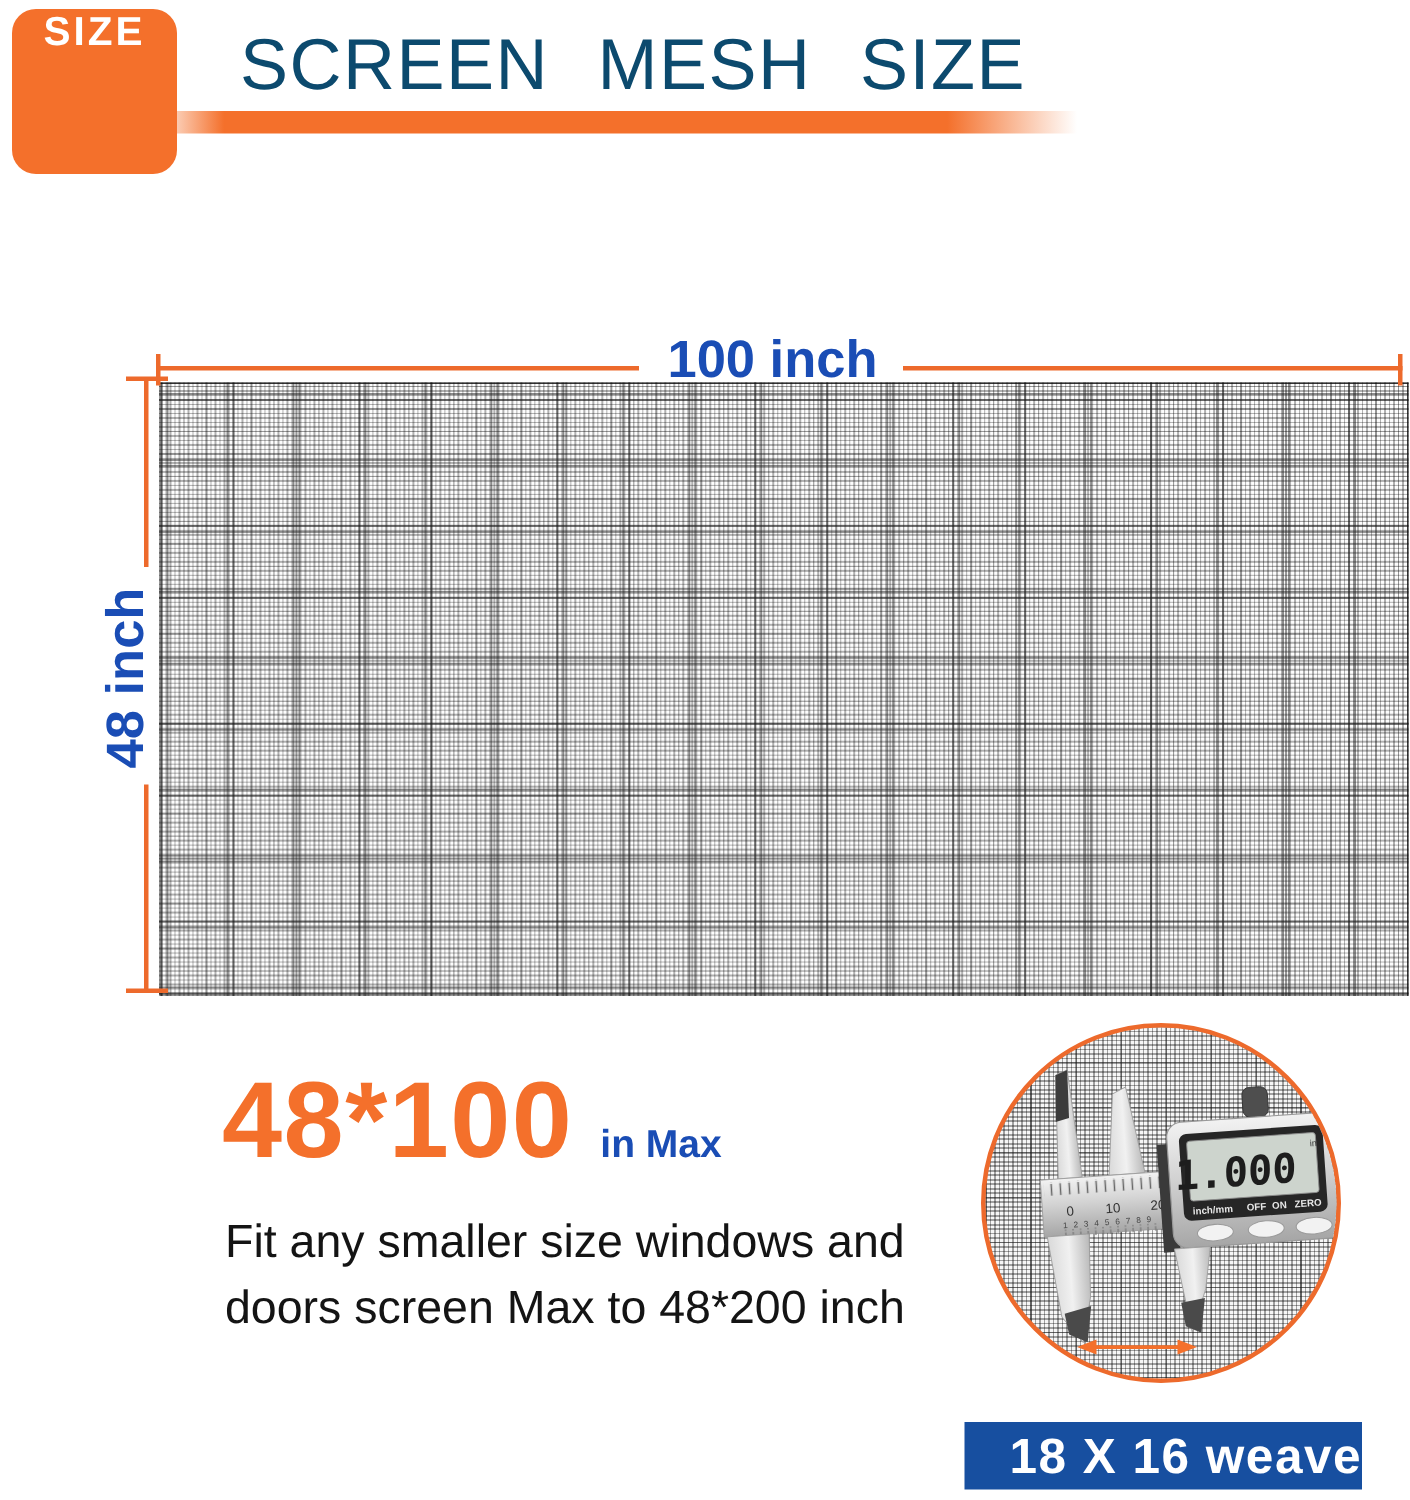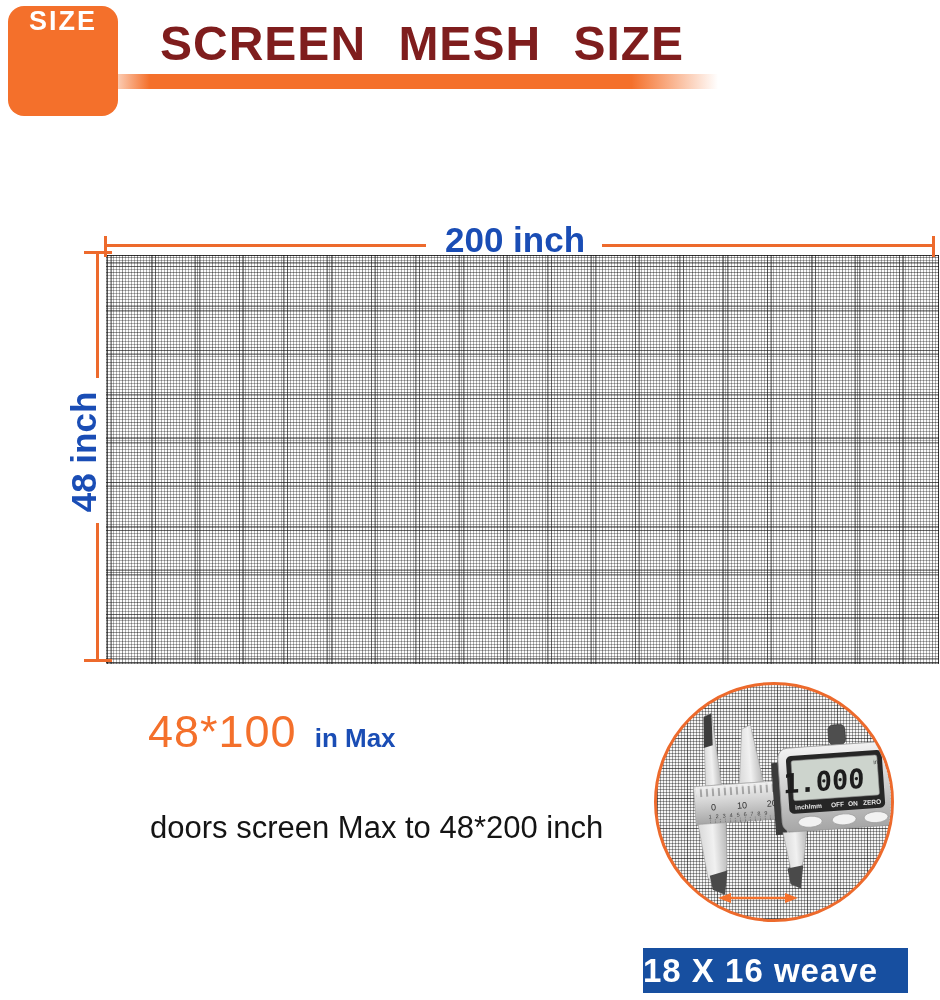--- a/index.html
+++ b/index.html
@@ -9,21 +9,21 @@
   }
   
   .badge{
     position:absolute; left:8px; top:6px; width:110px; height:110px;
     background:#F4702B; border-radius:16px;
     display:flex; align-items:flex-start; justify-content:center;
   }
   .badge span{ color:#fff; font-size:27px; font-weight:bold; letter-spacing:2px; }
   .title{
     position:absolute; left:160px; top:16px; margin:0;
-    font-size:48px; font-weight:bold; color:#7f1d1d;
+    font-size:48px; font-weight:normal; color:#0c4a6e;
     letter-spacing:1px; word-spacing:18px; white-space:nowrap;
   }
   .title-underline{
     position:absolute; left:100px; top:74px; width:618px; height:15px;
     background:linear-gradient(90deg, rgba(244,112,43,0) 0%, #F4702B 8%, #F4702B 86%, rgba(244,112,43,0) 100%);
   }
   
   .mesh{
     position:absolute; left:106px; top:255px; width:831px; height:407px;
     background-color:#fdfdfd;
@@ -54,75 +54,76 @@
   .dim-label-v{
     position:absolute; left:4px; top:432px; width:160px; height:40px;
     transform:rotate(-90deg); text-align:center;
     font-size:35px; font-weight:bold; color:#1A4DB5; white-space:nowrap;
   }
   
   .size-callout{
     position:absolute; left:148px; top:706px;
     display:flex; align-items:baseline; gap:18px; white-space:nowrap;
   }
-  .size-big{ font-size:45px; font-weight:normal; color:#F4702B; letter-spacing:1px; }
+  .size-big{ font-size:72px; font-weight:bold; color:#F4702B; letter-spacing:1px; }
   .size-suffix{ font-size:26px; font-weight:bold; color:#1A4DB5; }
   .desc{
     position:absolute; left:150px; top:806px;
     font-size:31px; color:#141414; line-height:44px; white-space:nowrap;
   }
   
   .detail-circle{
     position:absolute; left:654px; top:682px; width:240px; height:240px;
     border:3px solid #ED6A2C; border-radius:50%; overflow:hidden; box-sizing:border-box;
     background-color:#f6f6f6;
     background-image:
       repeating-linear-gradient(90deg, rgba(25,25,25,0.45) 0px, rgba(25,25,25,0.45) 1px, transparent 1px, transparent 30px),
       repeating-linear-gradient(0deg,  rgba(25,25,25,0.45) 0px, rgba(25,25,25,0.45) 1px, transparent 1px, transparent 30px),
       repeating-linear-gradient(90deg, rgba(0,0,0,0.35) 0px, rgba(0,0,0,0.35) 1px, transparent 1px, transparent 3px),
       repeating-linear-gradient(0deg,  rgba(0,0,0,0.35) 0px, rgba(0,0,0,0.35) 1px, transparent 1px, transparent 3px);
   }
   .detail-circle svg{ position:absolute; left:0; top:0; }
   
   .weave-box{
     position:absolute; left:643px; top:948px; width:265px; height:45px;
-    background:#174FA0; display:flex; align-items:center; justify-content:flex-start;
+    background:#174FA0; display:flex; align-items:center; justify-content:flex-end;
   }
   .weave-box span{ color:#fff; font-size:33px; font-weight:bold; letter-spacing:1px; white-space:nowrap; }
 </style>
 </head>
 <body>
 
 <div class="canvas">
 
   <div class="badge">
     <span>SIZE</span>
   </div>
   <h1 class="title">SCREEN MESH SIZE</h1>
   <div class="title-underline"></div>
 
   <div class="mesh"></div>
 
   <div class="dimh-seg left"></div>
   <div class="dimh-seg right"></div>
   <div class="tick-v left"></div>
   <div class="tick-v right"></div>
-  <div class="dim-label-h">200 inch</div>
+  <div class="dim-label-h">100 inch</div>
 
   <div class="dimv-seg top"></div>
   <div class="dimv-seg bottom"></div>
   <div class="tick-h top"></div>
   <div class="tick-h bottom"></div>
   <div class="dim-label-v">48 inch</div>
 
   <div class="size-callout">
     <span class="size-big">48*100</span>
     <span class="size-suffix">in Max</span>
   </div>
   <div class="desc">
+    <div>Fit any smaller size windows and</div>
     <div>doors screen Max to 48*200 inch</div>
   </div>
 
   <div class="detail-circle">
     <svg viewBox="0 0 240 240" width="240" height="240">
       <defs>
         <linearGradient id="sil" x1="0" y1="0" x2="1" y2="0">
           <stop offset="0" stop-color="#d9d9d9"></stop>
             <stop offset="0.5" stop-color="#f1f1f1"></stop>
             <stop offset="1" stop-color="#b8b8b8"></stop>

